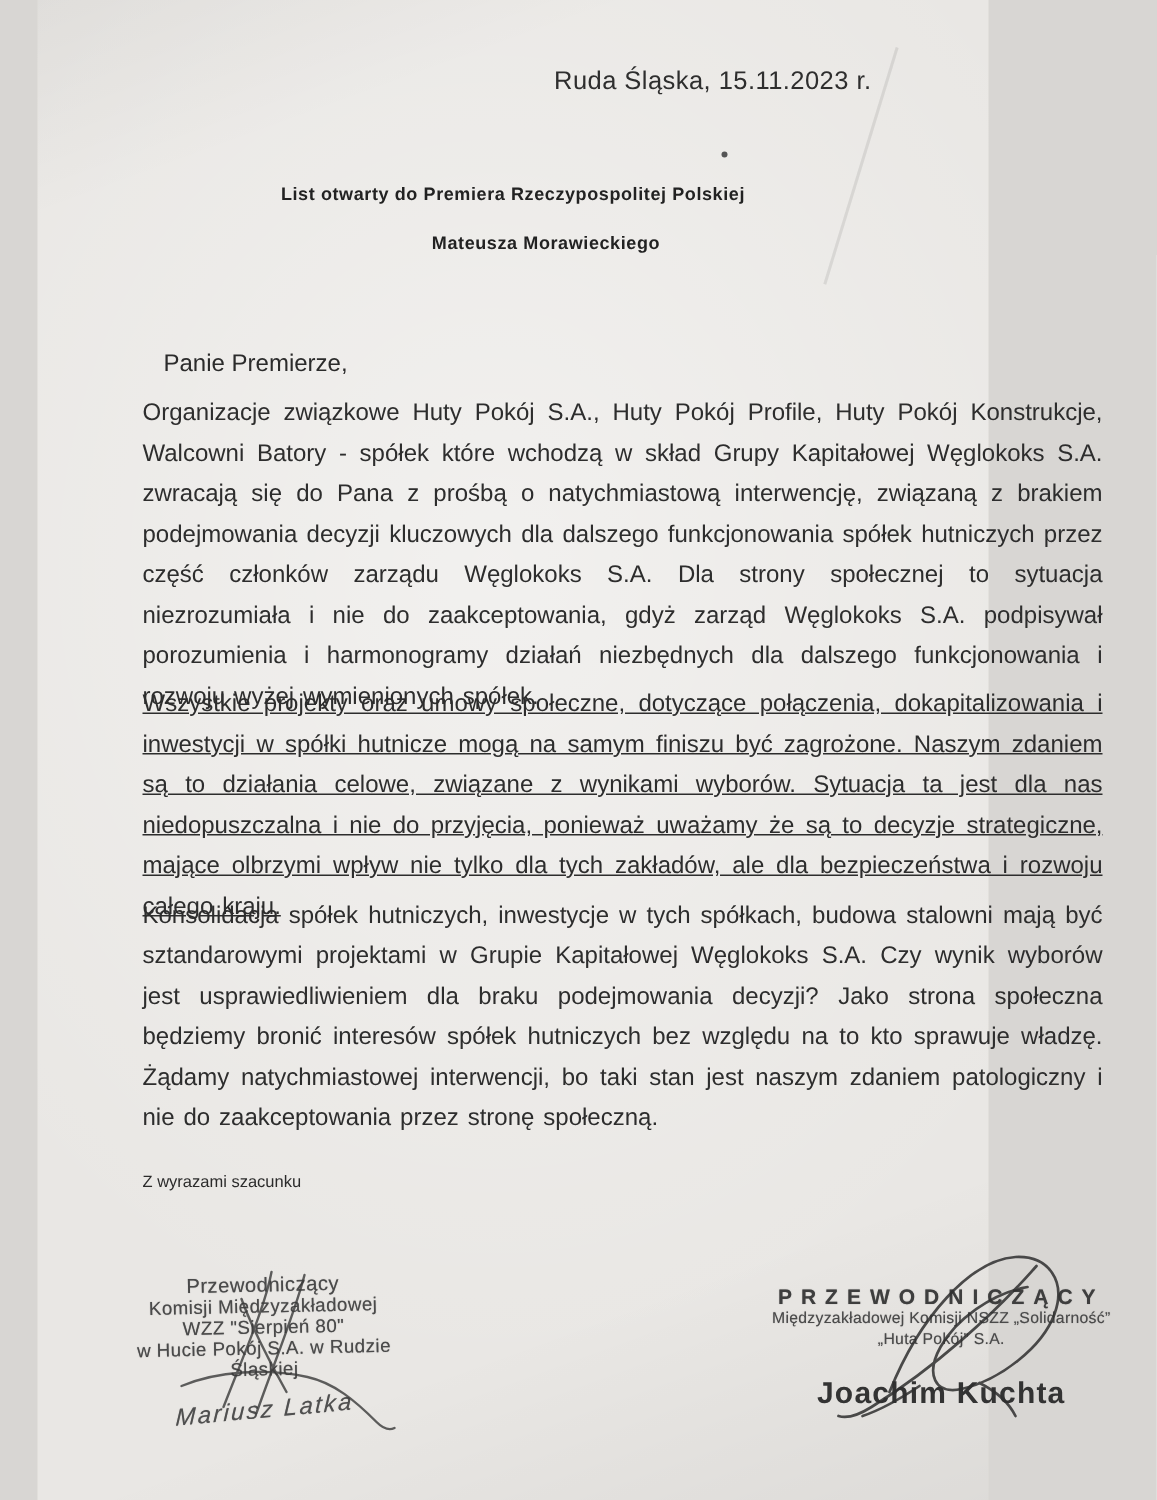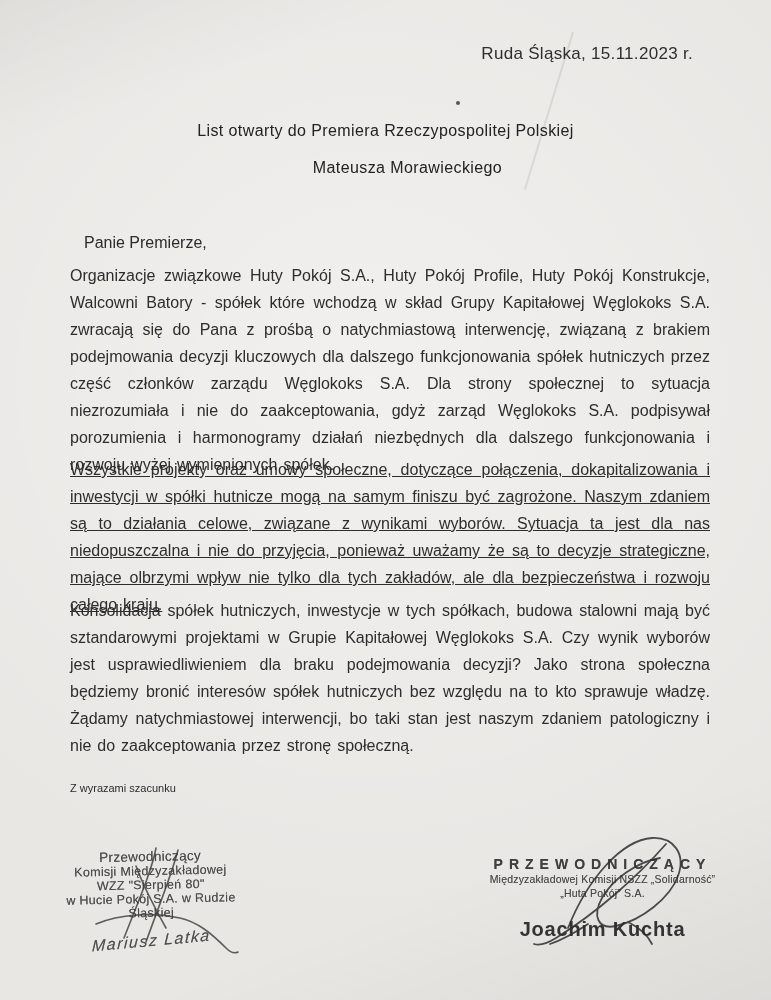--- a/index.html
+++ b/index.html
@@ -4,46 +4,47 @@
 <style>
   * { margin: 0; padding: 0; box-sizing: border-box; }
   html, body { width: 771px; height: 1000px; }
   body {
     font-family: "Liberation Sans", "DejaVu Sans", sans-serif;
     background: #d8d6d3;
     overflow: hidden;
   }
   .page {
     position: relative;
-    width: 771px;
+    width: 634px;
     height: 1000px;
     color: #2b2b2b;
     background:
       radial-gradient(ellipse 120% 90% at 48% 38%, rgba(255,255,255,0.40), rgba(255,255,255,0) 60%),
       linear-gradient(160deg, rgba(0,0,0,0.045) 0%, rgba(0,0,0,0) 12%, rgba(0,0,0,0) 82%, rgba(0,0,0,0.05) 100%),
       #e9e7e4;
+    margin-left: 25px;
   }
   .dateline {
     position: absolute;
     top: 44px;
     right: 78px;
     font-size: 17px;
     letter-spacing: 0.3px;
     color: #2e2e2e;
   }
   .title-block {
     position: absolute;
     top: 122px;
     left: 0;
     width: 100%;
     text-align: center;
   }
   .title-line {
-    font-weight: normal;
-    font-size: 16px;
+    font-weight: bold;
+    font-size: 12px;
     letter-spacing: 0.4px;
     color: #222;
   }
   .title-line + .title-line { margin-top: 19px; padding-left: 44px; }
   .salutation {
     position: absolute;
     top: 234px;
     left: 84px;
     font-size: 16px;
     color: #2b2b2b;

